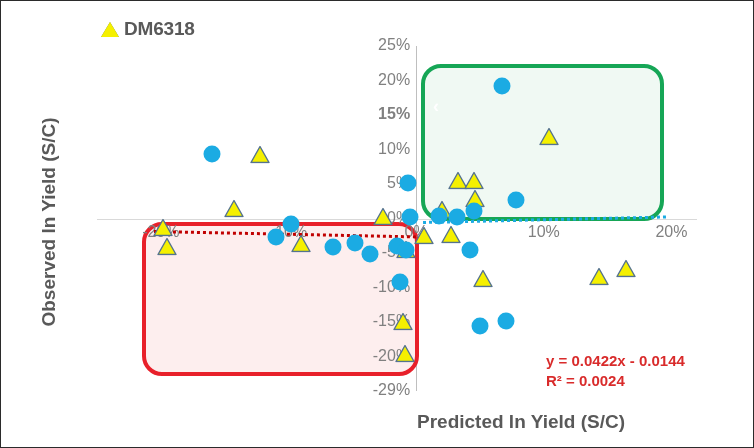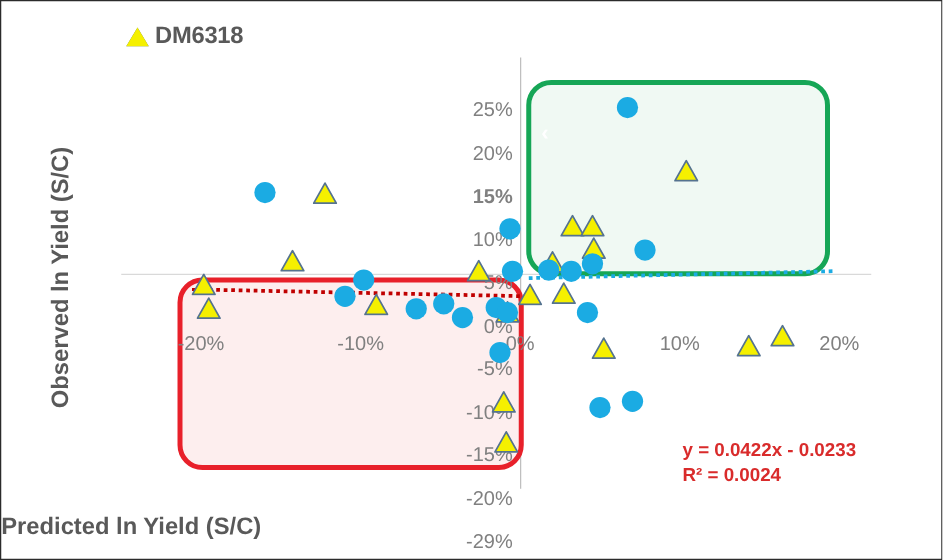--- a/index.html
+++ b/index.html
@@ -61,21 +61,21 @@
     transform: rotate(-90deg);
     font-size: 19px;
     font-weight: bold;
     color: #595959;
   }
   .xlabel {
     position: absolute;
     left: 0;
     top: 410px;
     width: 624px;
-    text-align: left;
+    text-align: right;
     font-size: 19px;
     font-weight: bold;
     color: #595959;
   }
 
   
   .plot {
     position: absolute;
     left: 96px;
     top: 45px;
@@ -95,21 +95,20 @@
     width: 1px;
     height: 345px;
     background: #bfbfbf;
   }
 
   .tick {
     position: absolute;
     font-size: 16px;
     color: #808080;
     white-space: nowrap;
-    margin-top: 44px;
   }
   .tick-y { text-align: right; }
 
   
   .pt {
     position: absolute;
     transform: translate(-50%, -50%);
   }
   .pt-circle {
     width: 17px; height: 17px;
@@ -178,21 +177,21 @@
     <div class="legend-entry">
       <span class="lg-tri"></span>
       <span class="legend-label">DM6318</span>
     </div>
   </div>
 
   <div class="ylabel">Observed ln Yield (S/C)</div>
   <div class="xlabel">Predicted ln Yield (S/C)</div>
 
   <div class="equation">
-    <div>y = 0.0422x - 0.0233</div>
+    <div>y = 0.0422x - 0.0144</div>
     <div>R² = 0.0024</div>
   </div>
 
   <div class="plot" id="plot">
       <div class="gridline-h" style="top: 172.5px;"></div>
       <div class="axis-v" style="left: 319.149px;"></div>
       <div class="region region-red" style="left: 44.6809px; top: 175.95px; width: 277.021px; height: 153.87px;"></div>
       <div class="region region-green" style="left: 324.255px; top: 17.94px; width: 242.553px; height: 156.63px;"></div>
       <div class="tick tick-y" style="left: 267.149px; top: -10px; width: 46px;">25%</div>
       <div class="tick tick-y" style="left: 267.149px; top: 24.5px; width: 46px;">20%</div>

